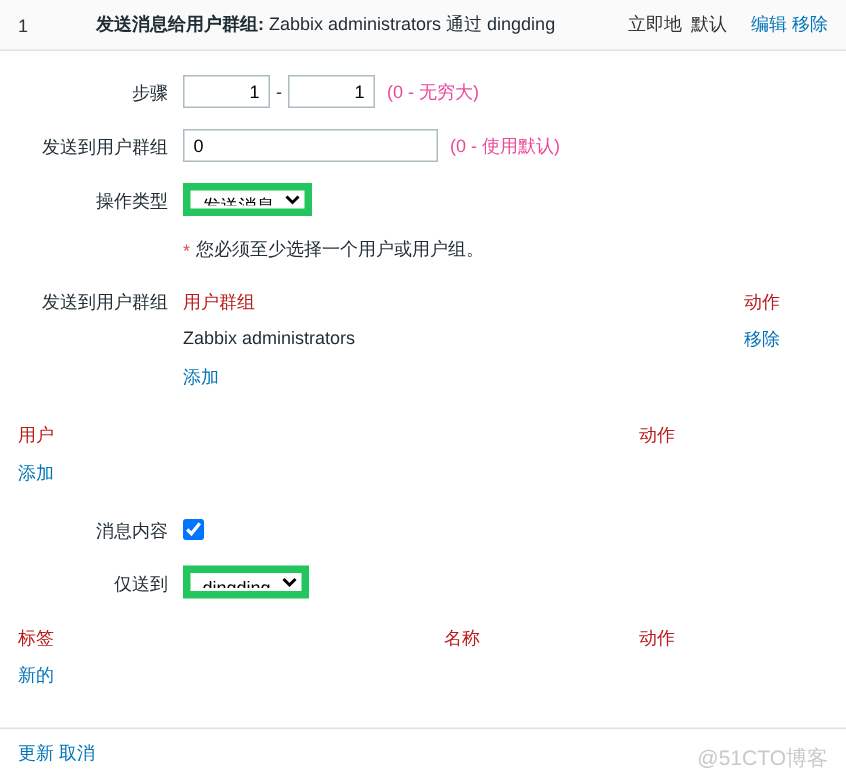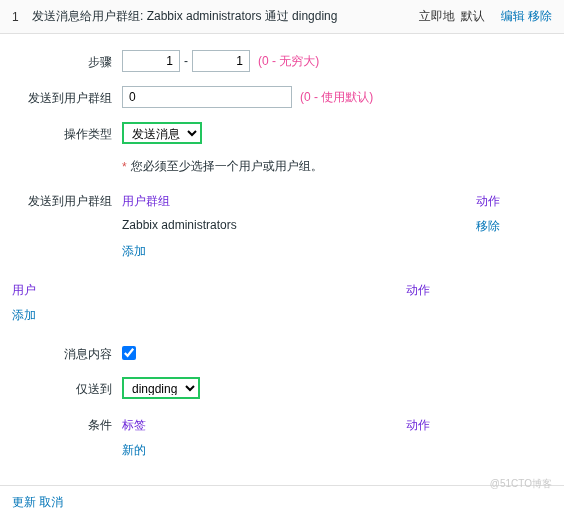--- a/index.html
+++ b/index.html
@@ -1,44 +1,44 @@
 <!DOCTYPE html>
 <html><head>
 <meta charset="utf-8">
 <style>
 * { box-sizing: border-box; margin: 0; padding: 0; }
 body { font-family: Arial, "Microsoft YaHei", sans-serif; font-size: 12px; color: #1f2c33; background: #fff; width: 564px; }
 .header-row { display: flex; align-items: center; padding: 8px 12px; border-bottom: 1px solid #e0e0e0; background: #fafafa; }
 .header-num { width: 20px; color: #333; }
 .header-desc { flex: 1; }
-.header-desc b { font-weight: normal; }
+.header-desc b { font-weight: bold; margin-left: 32px; }
 .header-timing { margin: 0 8px; color: #333; display: flex; gap: 6px; }
 .header-actions { margin-left: 8px; }
 .link { color: #0275b8; cursor: pointer; text-decoration: none; }
-.form { padding: 16px 28px 8px 12px; }
+.form { padding: 16px 8px 8px 12px; }
 .row { display: flex; margin-bottom: 14px; }
 .label { width: 110px; text-align: right; padding-right: 10px; color: #1f2c33; padding-top: 4px; }
 .field { flex: 1; display: flex; align-items: center; flex-wrap: wrap; }
 input[type="text"] { border: 1px solid #acbbc2; padding: 3px 6px; font-size: 12px; height: 22px; }
 .num-input { width: 58px; text-align: right; }
 .wide-input { width: 170px; }
-select { border: 2px solid #22c55e; padding: 2px 4px; font-size: 12px; height: 22px; background: #fff; }
+select { border: 5px solid #22c55e; padding: 2px 4px; font-size: 12px; height: 22px; background: #fff; }
 .hint { color: #ec4899; margin-left: 8px; text-align: right; }
 .dash { margin: 0 4px; }
 .req-msg { color: #1f2c33; }
 .req-star { color: #d9534f; margin-right: 4px; }
 .tbl { width: 100%; }
-.tbl-head { display: flex; color: #6d28d9; padding: 4px 0; align-items: center; }
+.tbl-head { display: flex; color: #b91c1c; padding: 4px 0; align-items: center; }
 .tbl-row { display: flex; padding: 4px 0; }
 .col1 { flex: 1; }
 .col2 { width: 130px; }
 .col3 { width: 60px; text-align: left; }
 .chk { width: 14px; height: 14px; }
 .footer { padding: 8px 12px; border-top: 1px solid #e0e0e0; }
-.watermark { position: fixed; right: 12px; bottom: 26px; color: #c9c9c9; font-size: 10px; pointer-events: none; }
+.watermark { position: fixed; right: 12px; bottom: 2px; color: #c9c9c9; font-size: 14px; pointer-events: none; }
 </style>
 </head>
 <body>
 
 <div class="header-row">
   <div class="header-num">1</div>
   <div class="header-desc">
     <b>发送消息给用户群组: </b><span>Zabbix administrators 通过 dingding</span>
   </div>
   <div class="header-timing">
@@ -131,25 +131,25 @@
   <div class="row">
     <div class="label">仅送到</div>
     <div class="field">
       <select>
         <option>dingding</option>
       </select>
     </div>
   </div>
 
   <div class="row">
-    <div class="label">条件</div>
     <div class="field">
       <div class="tbl">
         <div class="tbl-head">
           <div class="col1">标签</div>
+          <div class="col2">名称</div>
           <div class="col2">动作</div>
         </div>
         <div class="tbl-row">
           <a class="link">新的</a>
         </div>
       </div>
     </div>
   </div>
 
 </div>

